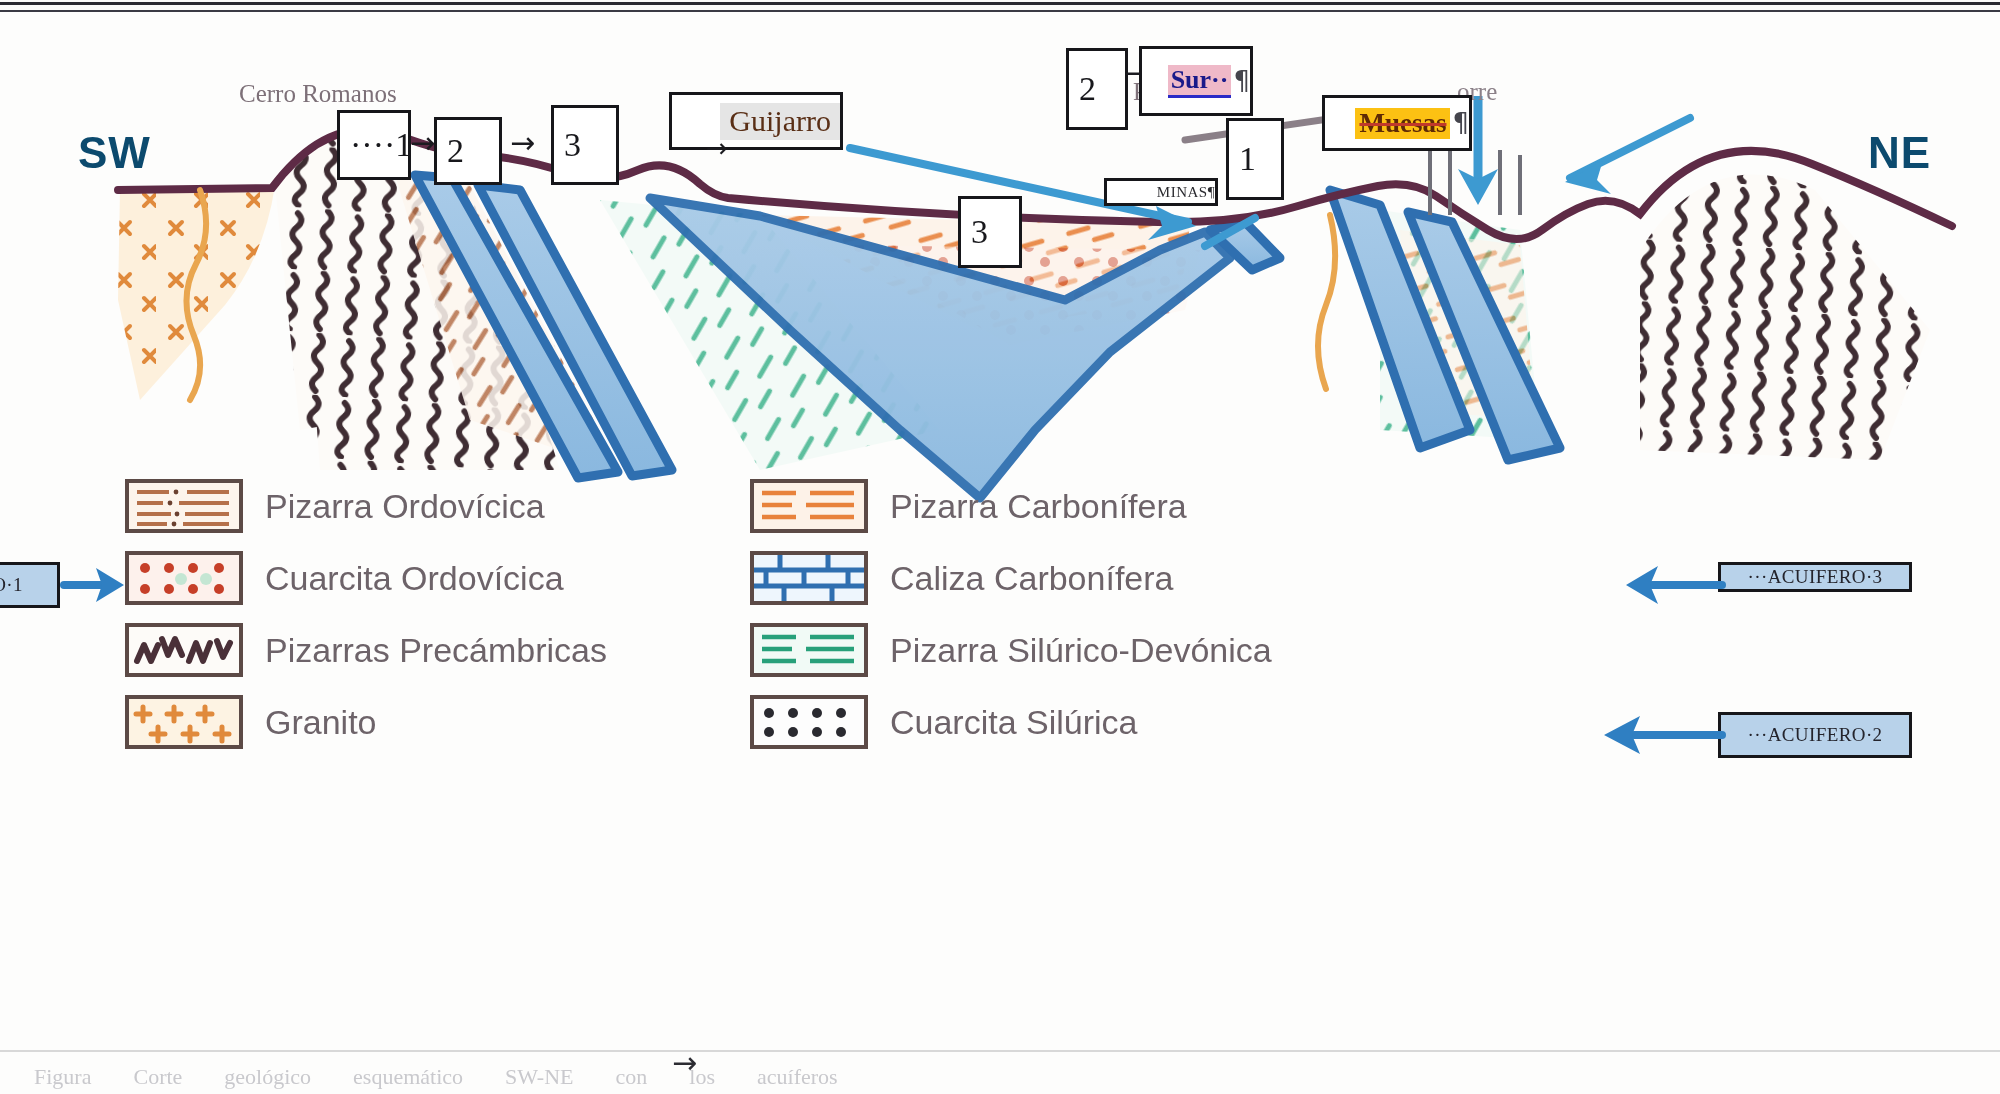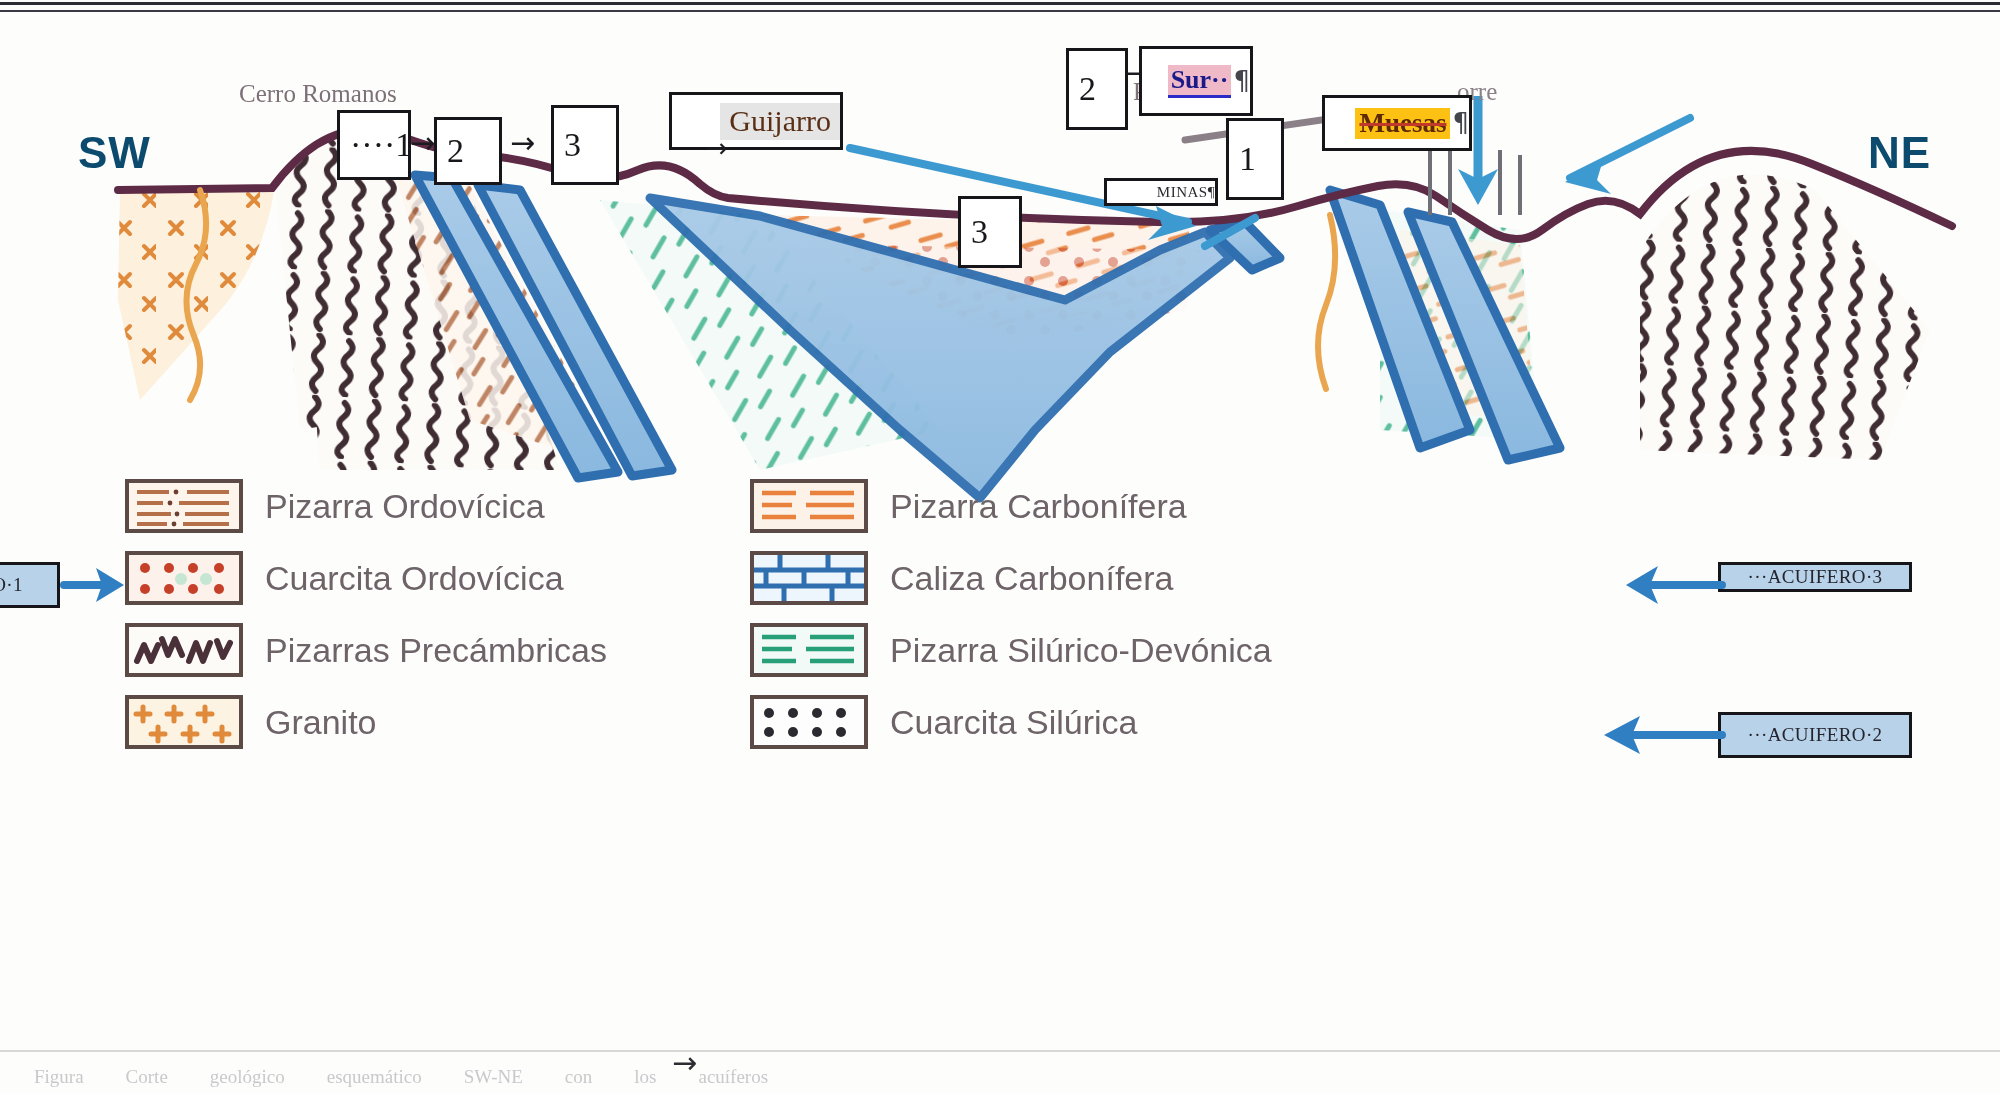--- a/index.html
+++ b/index.html
@@ -135,21 +135,21 @@
   #acu2{left:1718px;top:712px;width:194px;height:46px;}
 
   .acu-arrow{position:absolute;}
 
   
   #caption-strip{
     position:absolute;left:0;top:1060px;width:2000px;height:34px;
     display:flex;align-items:center;
   }
   .cap-word{
-    font-family:"Liberation Serif", serif;font-size:19px;
+    font-family:"Liberation Serif", serif;font-size:22px;
     color:#c9c9cd;margin-right:42px;white-space:nowrap;
   }
   #caption-strip .cap-first{margin-left:34px;}
 </style>
 </head>
 <body>
 
 <div id="stage">
 
   <div class="rule-top a"></div>

